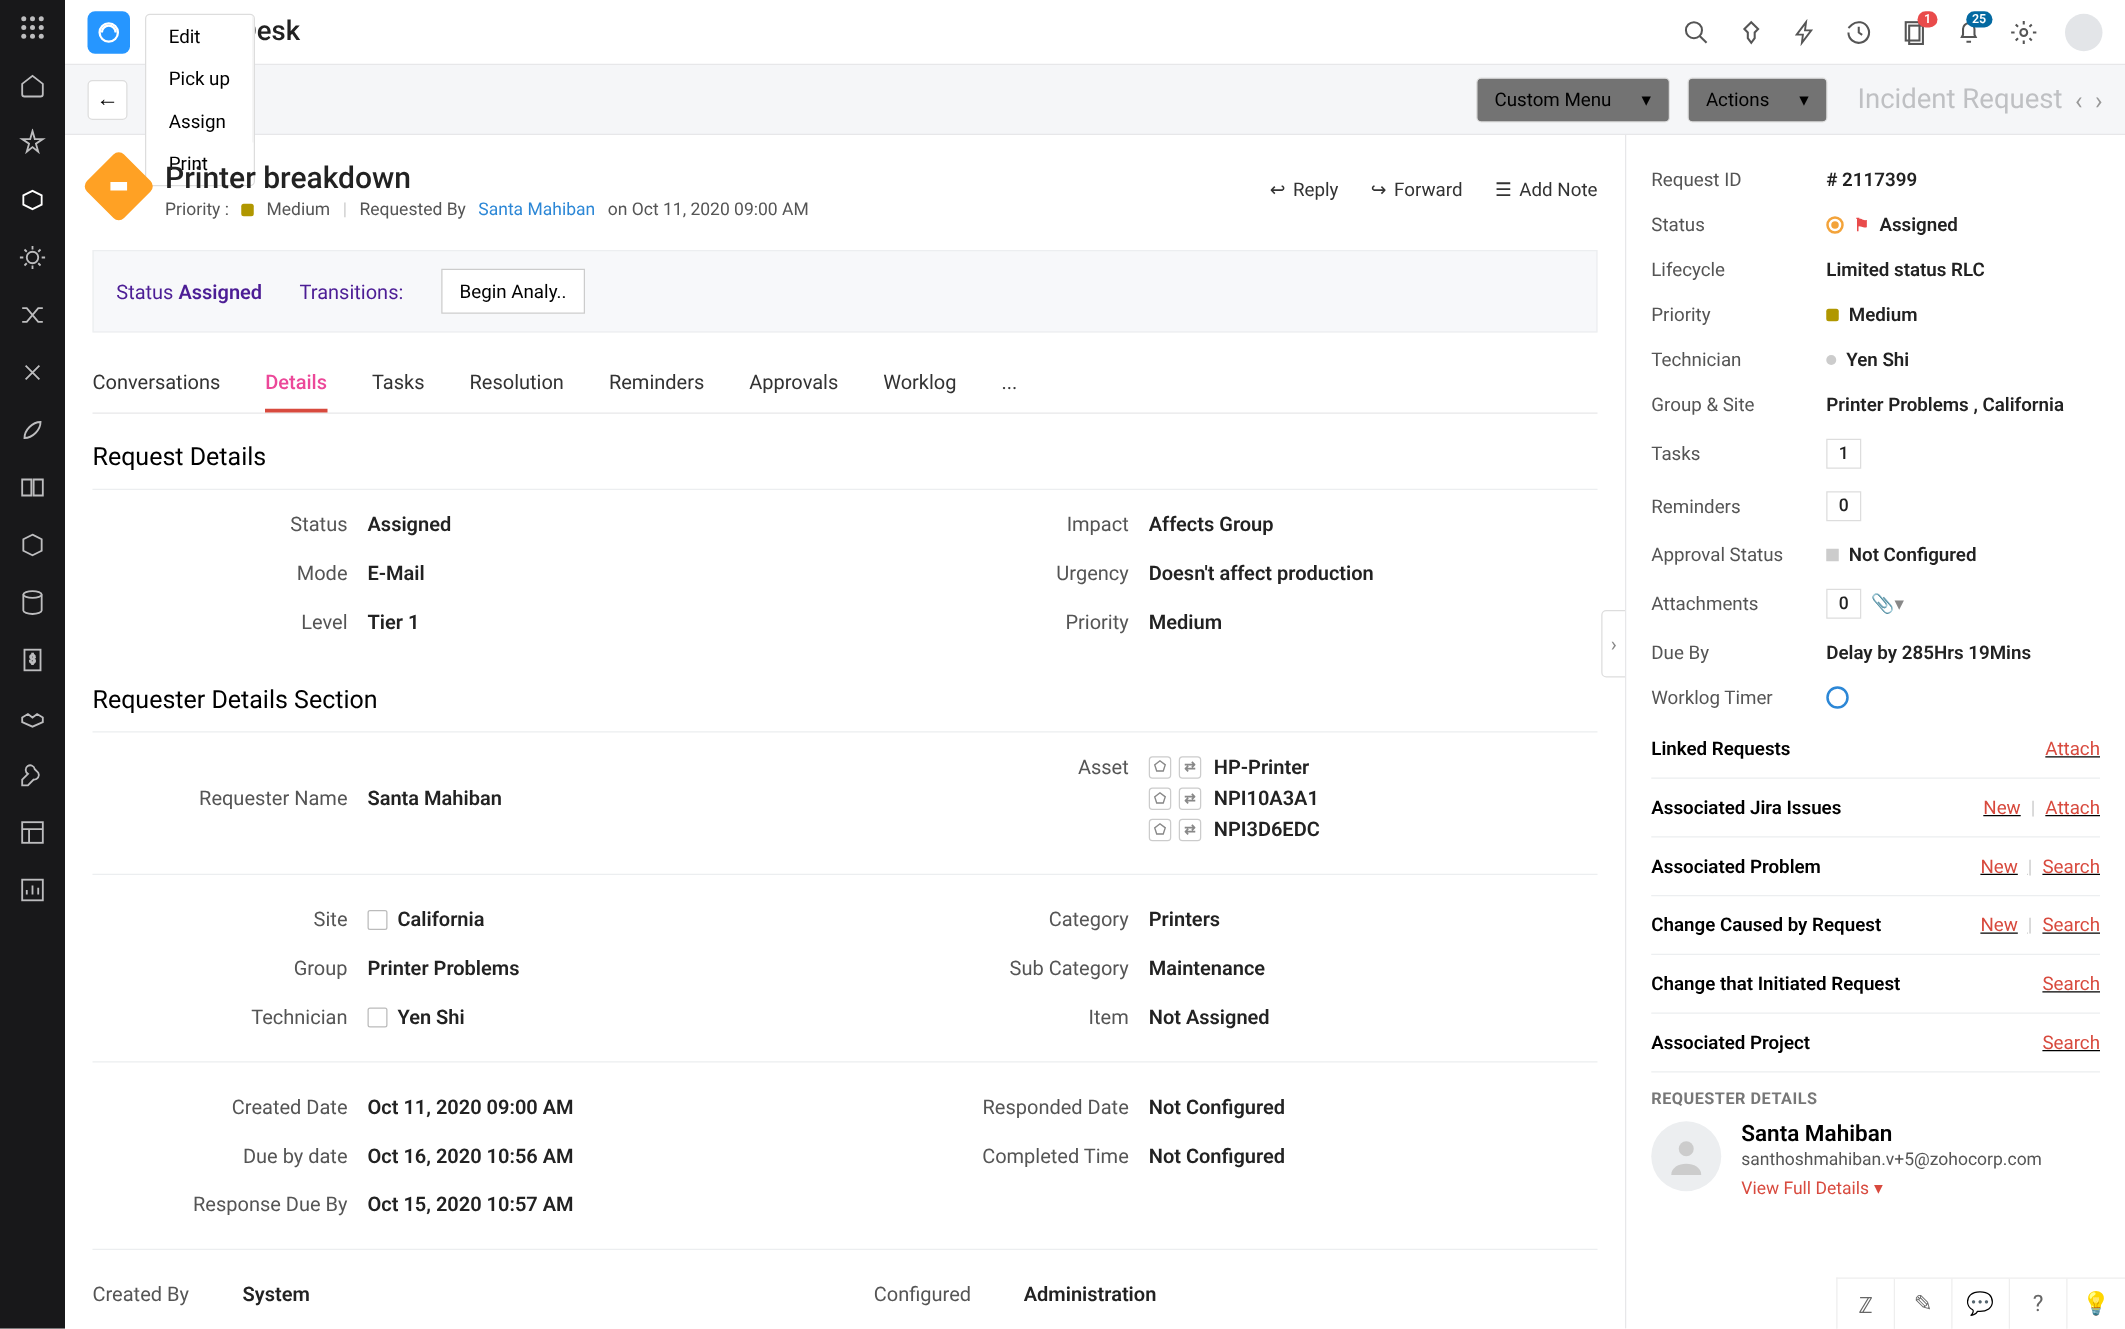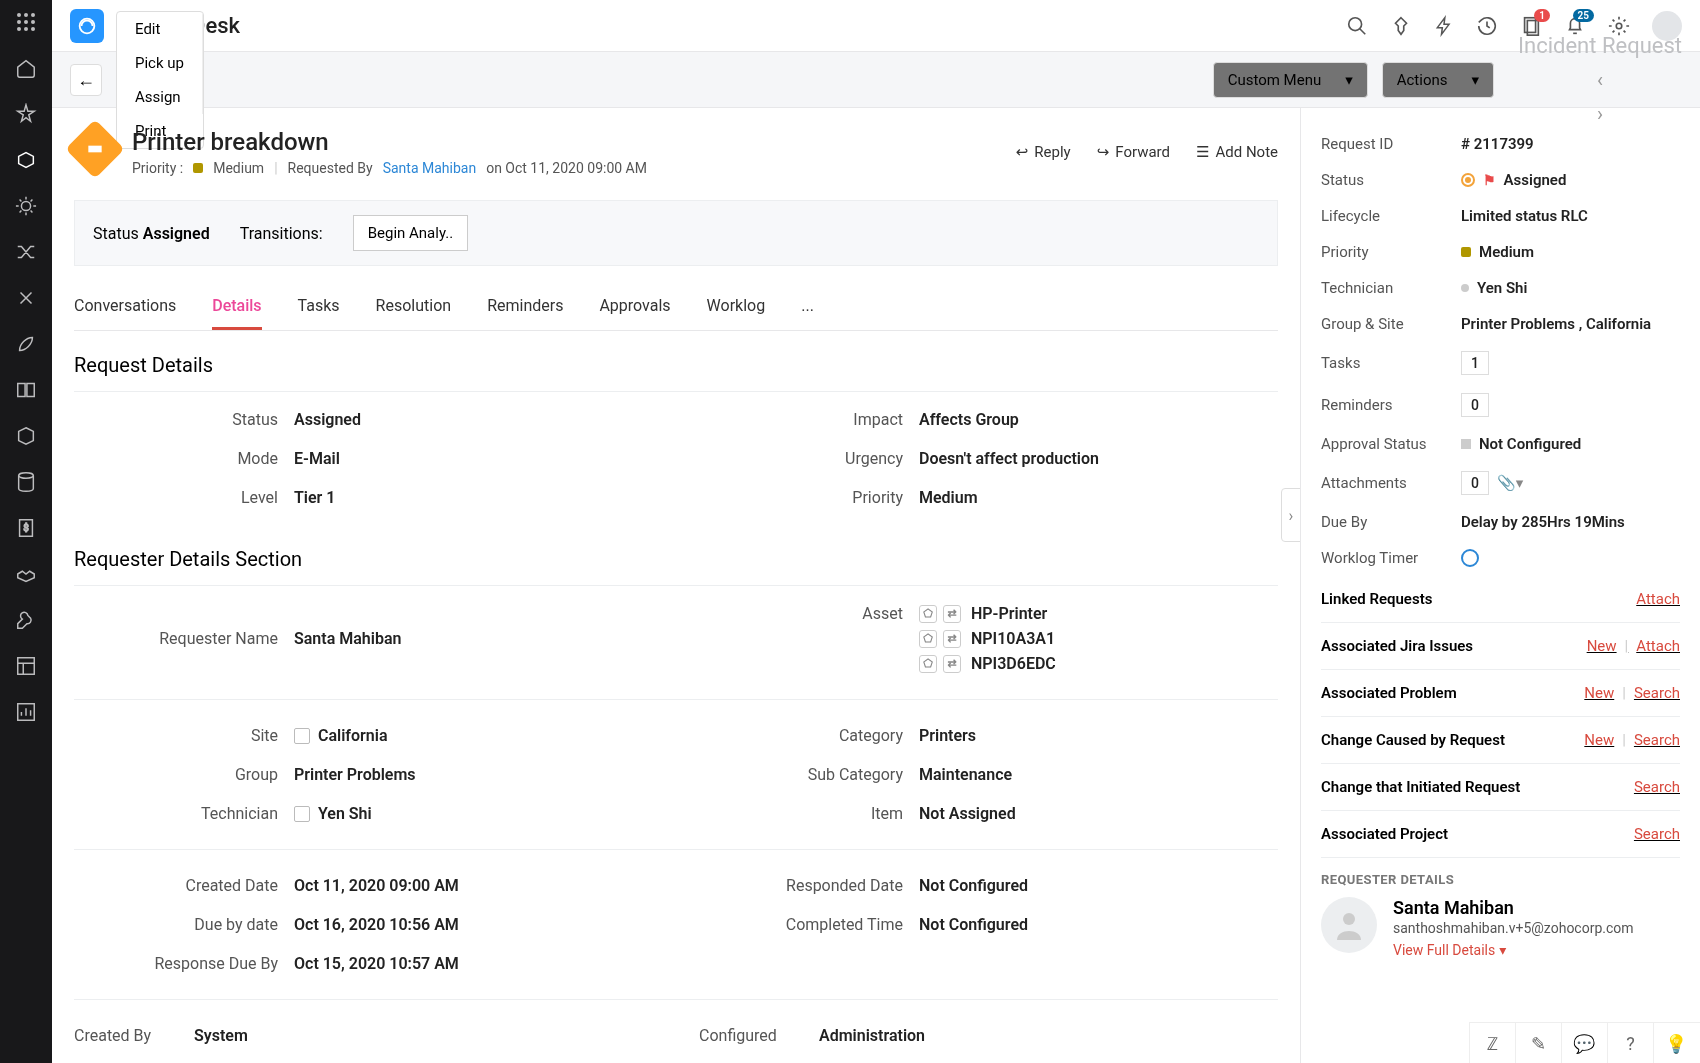--- a/index.html
+++ b/index.html
@@ -18,36 +18,36 @@
 .badge { position:absolute; top:-6px; right:-8px; background:#e94b4b; color:#fff; border-radius:10px; font-size:10px; padding:1px 5px; font-weight:600; }
 .badge.blue { background:#0369a1; }
 .avatar-circle { width:30px; height:30px; border-radius:50%; background:#e3e5e8; }
 .sub-head { height:56px; background:#f5f6f8; border-bottom:1px solid #e7e7e9; display:flex; align-items:center; padding:0 18px; gap:14px; }
 .back-btn { width:32px; height:32px; border:1px solid #ddd; background:#fff; border-radius:4px; display:flex; align-items:center; justify-content:center; cursor:pointer; font-size:18px; }
 .btn-grp { display:flex; border:1px solid #ddd; border-radius:4px; overflow:hidden; background:#fff;flex-direction:column; }
 .btn-grp .tb { padding:8px 18px; font-size:15px; border-right:1px solid #eee; cursor:pointer; }
 .btn-grp .tb:last-child { border-right:none; }
 .sub-head .spacer { flex:1; }
 .dd-btn { border:1px solid #ddd; background:#737373; border-radius:4px; padding:8px 14px; font-size:15px; cursor:pointer; display:flex; align-items:center; gap:24px; }
-.pager { display:flex; align-items:center; gap:10px; color:#999; margin-left:10px;flex-direction:column; }
+.pager { display:flex; align-items:center; gap:10px; color:#999; margin-left:10px; }
 .pager .ptitle { font-size:22px; color:#bfc0c3; font-weight:400; }
 .body-row { flex:1; display:flex; overflow:hidden; }
 .center-pane { flex:1; overflow:auto; padding:0; position:relative; }
 .ticket-header { padding:20px 22px 6px 22px; display:flex; gap:16px; }
 .ticket-icon { width:42px; height:42px; background:#ffa124; border-radius:6px; transform:rotate(45deg); display:flex; align-items:center; justify-content:center; }
 .ticket-icon svg { transform:rotate(-45deg); }
 .ticket-title { font-size:24px; font-weight:500; color:#222; }
 .ticket-meta { font-size:14px; color:#555; margin-top:4px; display:flex; align-items:center; gap:10px; flex-wrap:wrap; }
 .priority-swatch { width:10px; height:10px; background:#b09700; display:inline-block; border-radius:2px; }
 .meta-sep { color:#ccc; }
 .link-blue { color:#2c87d6; cursor:pointer; }
 .ticket-actions { display:flex; gap:26px; align-items:center; margin-left:auto; font-size:15px; color:#333; }
 .ticket-actions .ta { display:flex; align-items:center; gap:6px; cursor:pointer; }
 .status-bar { margin:18px 22px 0 22px; background:#f7f8fa; border:1px solid #eceef0; padding:14px 18px; display:flex; align-items:center; gap:30px; }
-.status-bar .sb-label { font-size:16px; color:#000000; }
+.status-bar .sb-label { font-size:16px; color:#4c1d95; }
 .status-bar .sb-label b { font-weight:600; }
 .transition-btn { border:1px solid #ccc; background:#fff; padding:8px 14px; font-size:15px; cursor:pointer; }
 .tabs { margin:0 22px; border-bottom:1px solid #e7e7e9; display:flex; gap:36px; padding-top:18px; }
 .tabs .tab { padding:12px 0; font-size:16px; color:#333; cursor:pointer; }
 .tabs .tab.active { color:#ec4899; border-bottom:3px solid #d84a3e; font-weight:500; }
 .section-title { font-size:20px; color:#000000; padding:22px 22px 10px 22px; }
 .section-div { border-bottom:1px solid #eceef0; margin:4px 22px 0 22px; }
 .detail-grid { display:grid; grid-template-columns: 1fr 1fr; gap:0 60px; padding:8px 36px 8px 22px; }
 .detail-row { display:flex; align-items:center; padding:10px 0; }
 .detail-row .dl { width:220px; text-align:right; color:#555; font-size:16px; padding-right:16px; }

